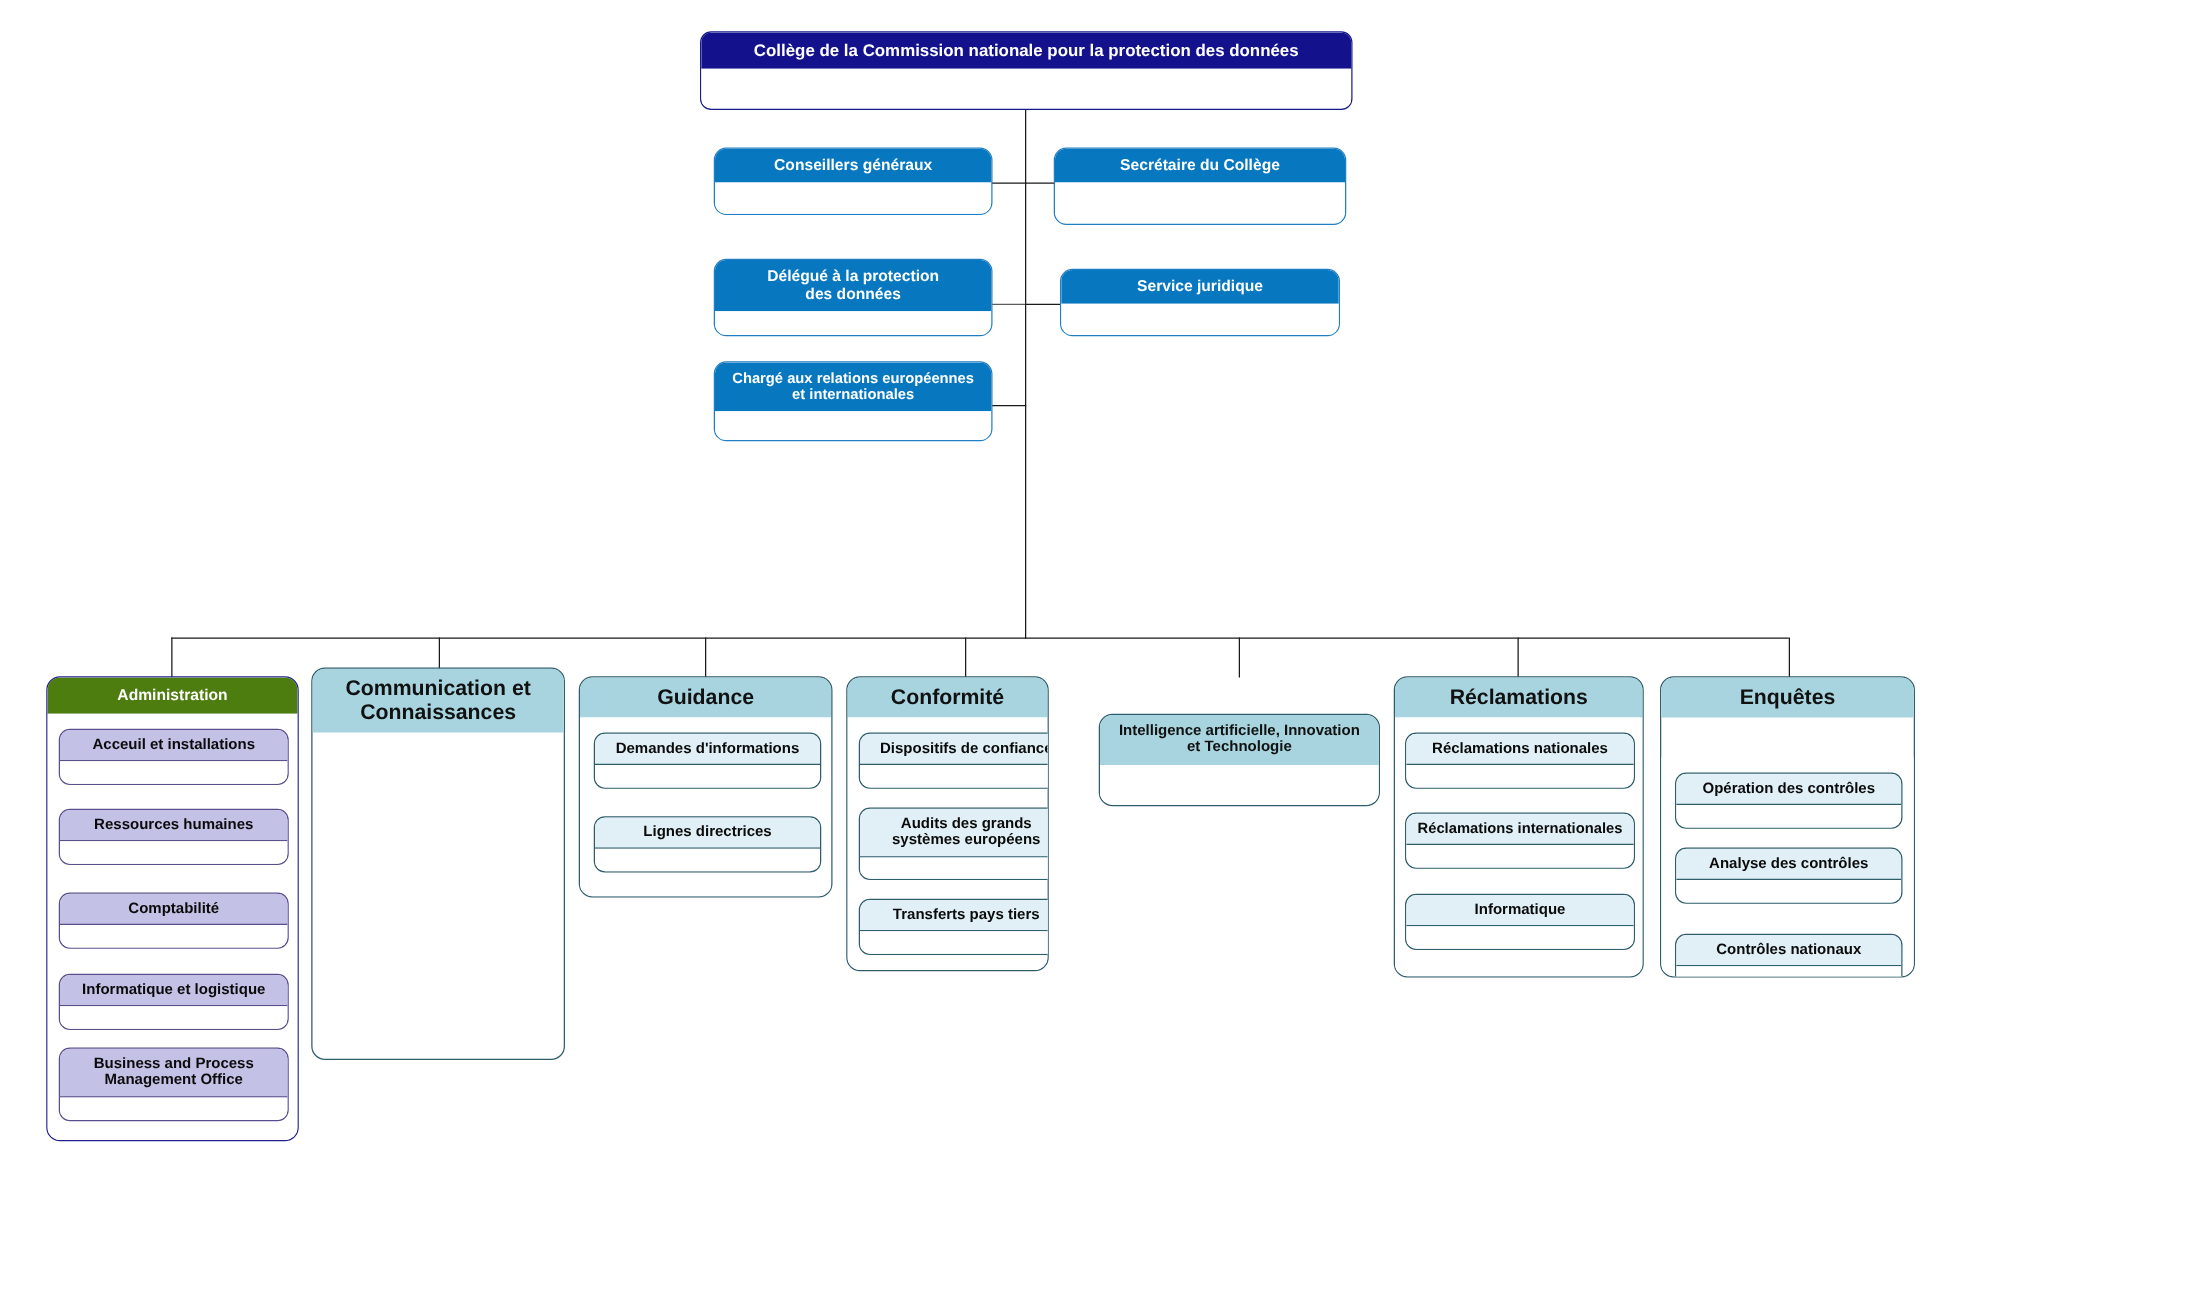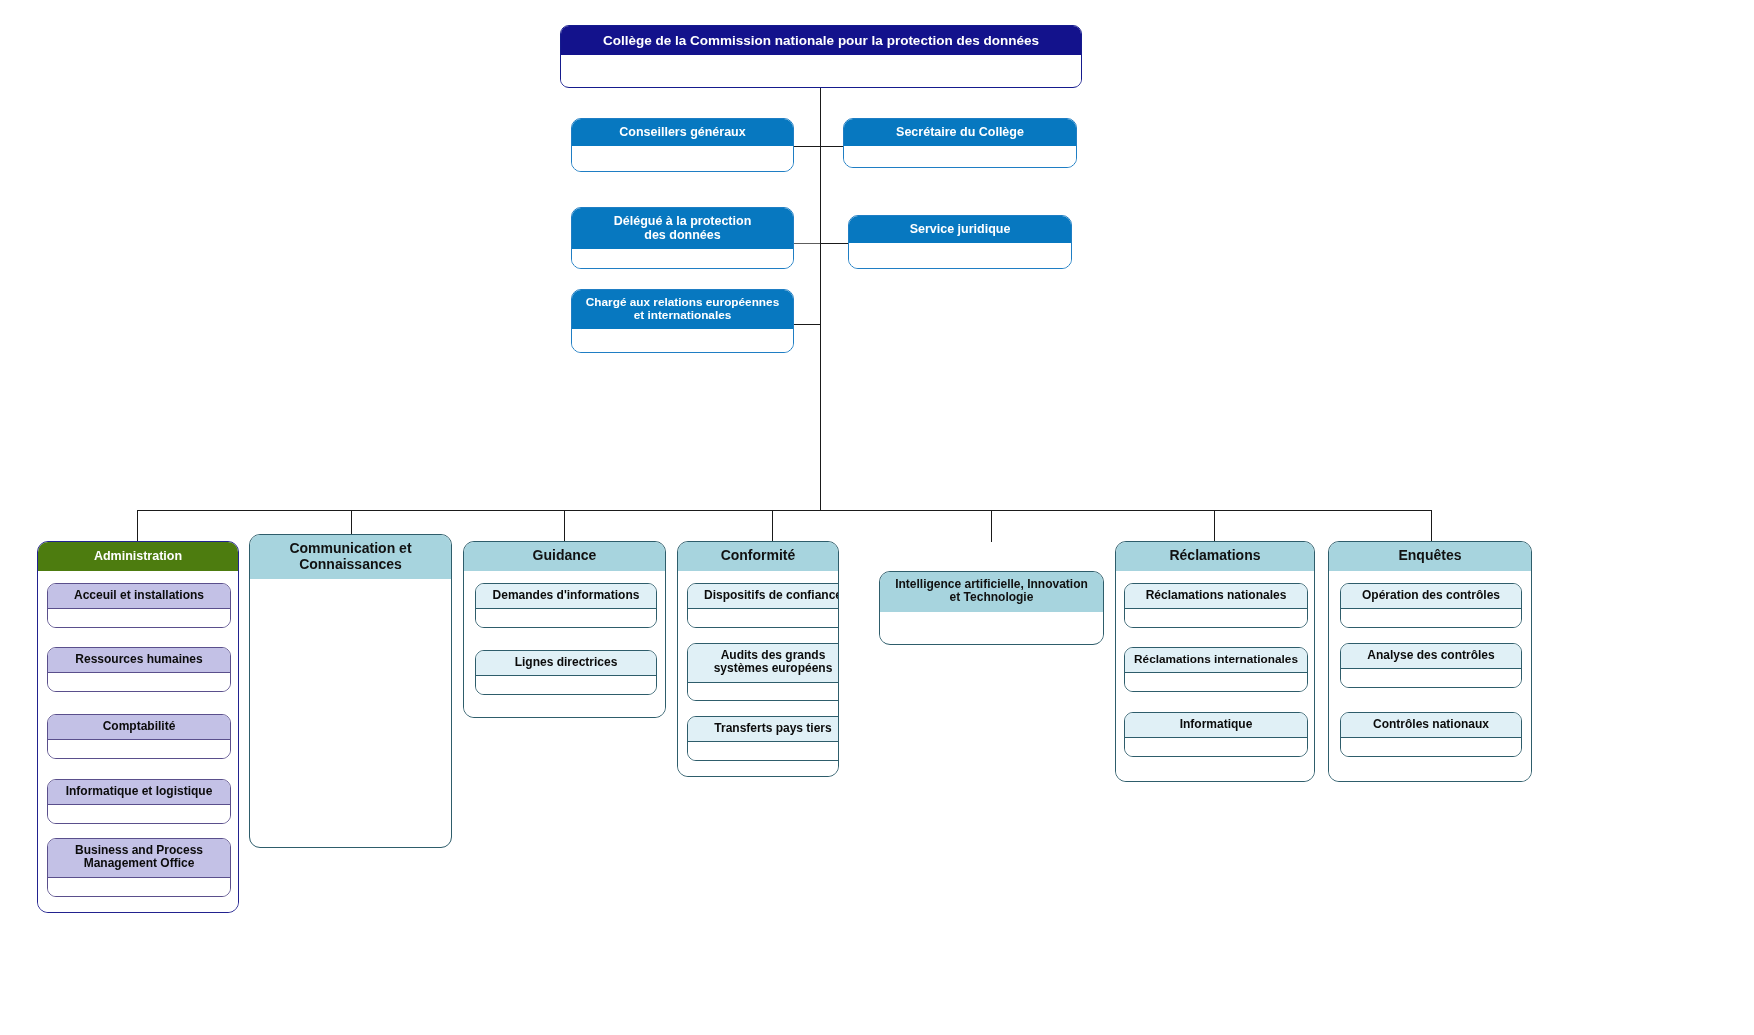--- a/index.html
+++ b/index.html
@@ -61,21 +61,21 @@
   
   .n-div-navy { border: 1.5px solid #22228f; border-radius: 11px; }
   .n-div-navy .hdr {
     background: #4d7c0f; color: #ffffff; font-size: 12.5px;
     padding-top: 7px; padding-bottom: 8px;
   }
 
   
   .n-div-teal { border: 1.4px solid #2e5d6b; border-radius: 11px; }
   .n-div-teal .hdr {
-    background: #a7d4de; color: #111111; font-size: 14px;
+    background: #a7d4de; color: #111111; font-size: 17px;
     padding-top: 6px; padding-bottom: 7px;
   }
 
   
   .n-leaf-lav { border: 1px solid #5a4f8c; border-radius: 9px; }
   .n-leaf-lav .hdr {
     background: #c3c1e6; color: #0b0b0b; font-size: 12px;
     padding-top: 5px; padding-bottom: 6px;
     border-bottom: 1px solid #5a4f8c;
   }
@@ -124,21 +124,21 @@
   <div class="node n-root" style="left:560px; top:25px; width:522px; height:63px;">
     <div class="hdr">Collège de la Commission nationale pour la protection des données</div>
     <div class="body" style="height:31px;"></div>
   </div>
 
   <div class="node n-staff" style="left:571px; top:118px; width:223px; height:54px;">
     <div class="hdr">Conseillers généraux</div>
     <div class="body" style="height:26px;"></div>
   </div>
 
-  <div class="node n-staff" style="left:843px; top:118px; width:234px; height:50px;">
+  <div class="node n-staff" style="left:843px; top:118px; width:234px; height:62px;">
     <div class="hdr">Secrétaire du Collège</div>
     <div class="body" style="height:26px;"></div>
   </div>
 
   <div class="node n-staff" style="left:571px; top:207px; width:223px; height:62px;">
     <div class="hdr multiline" style="white-space:pre-line;">Délégué à la protection
 des données</div>
     <div class="body" style="height:23px;"></div>
   </div>
 
@@ -254,21 +254,21 @@
       <div class="node n-leaf-pale" style="left:8px; top:141px; width:184px; height:45px;">
         <div class="hdr">Informatique</div>
         <div class="body" style="height:20px;"></div>
       </div>
 
     </div>
   </div>
 
   <div class="node n-div-teal" style="left:1328px; top:541px; width:204px; height:241px;">
     <div class="hdr">Enquêtes</div>
-    <div class="body" style="height:212px; position:relative;">
+    <div class="body" style="height:212px; position:relative;margin-top:32px;">
 
       <div class="node n-leaf-pale" style="left:11px; top:12px; width:182px; height:45px;">
         <div class="hdr">Opération des contrôles</div>
         <div class="body" style="height:20px;"></div>
       </div>
 
       <div class="node n-leaf-pale" style="left:11px; top:72px; width:182px; height:45px;">
         <div class="hdr">Analyse des contrôles</div>
         <div class="body" style="height:20px;"></div>
       </div>

